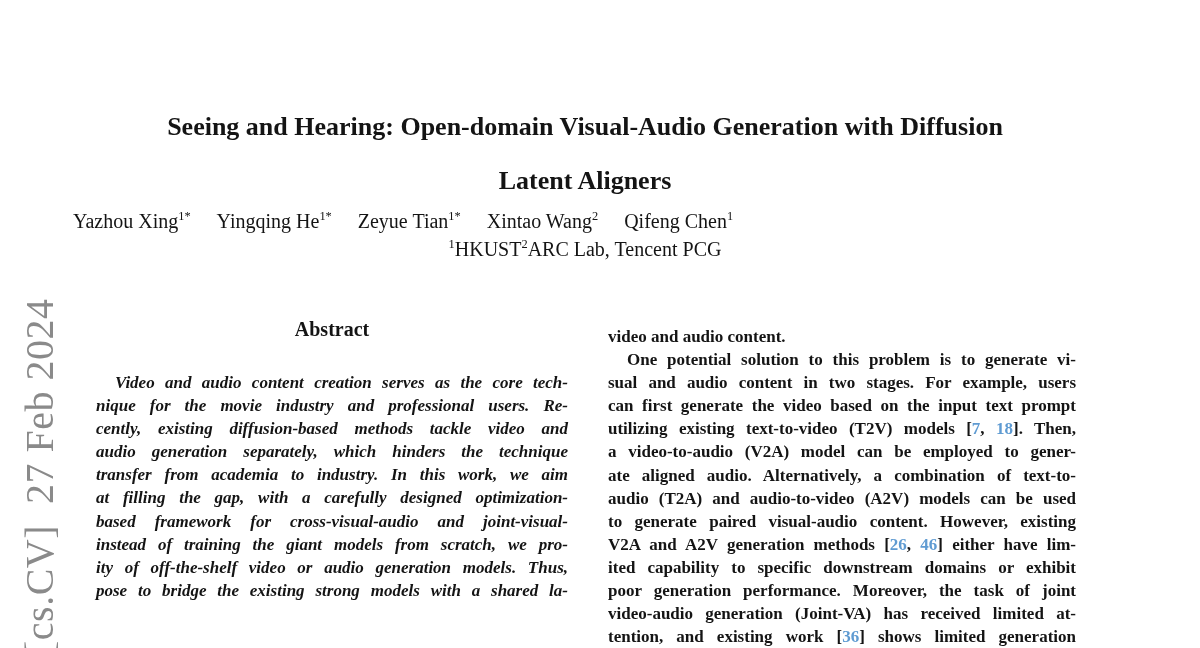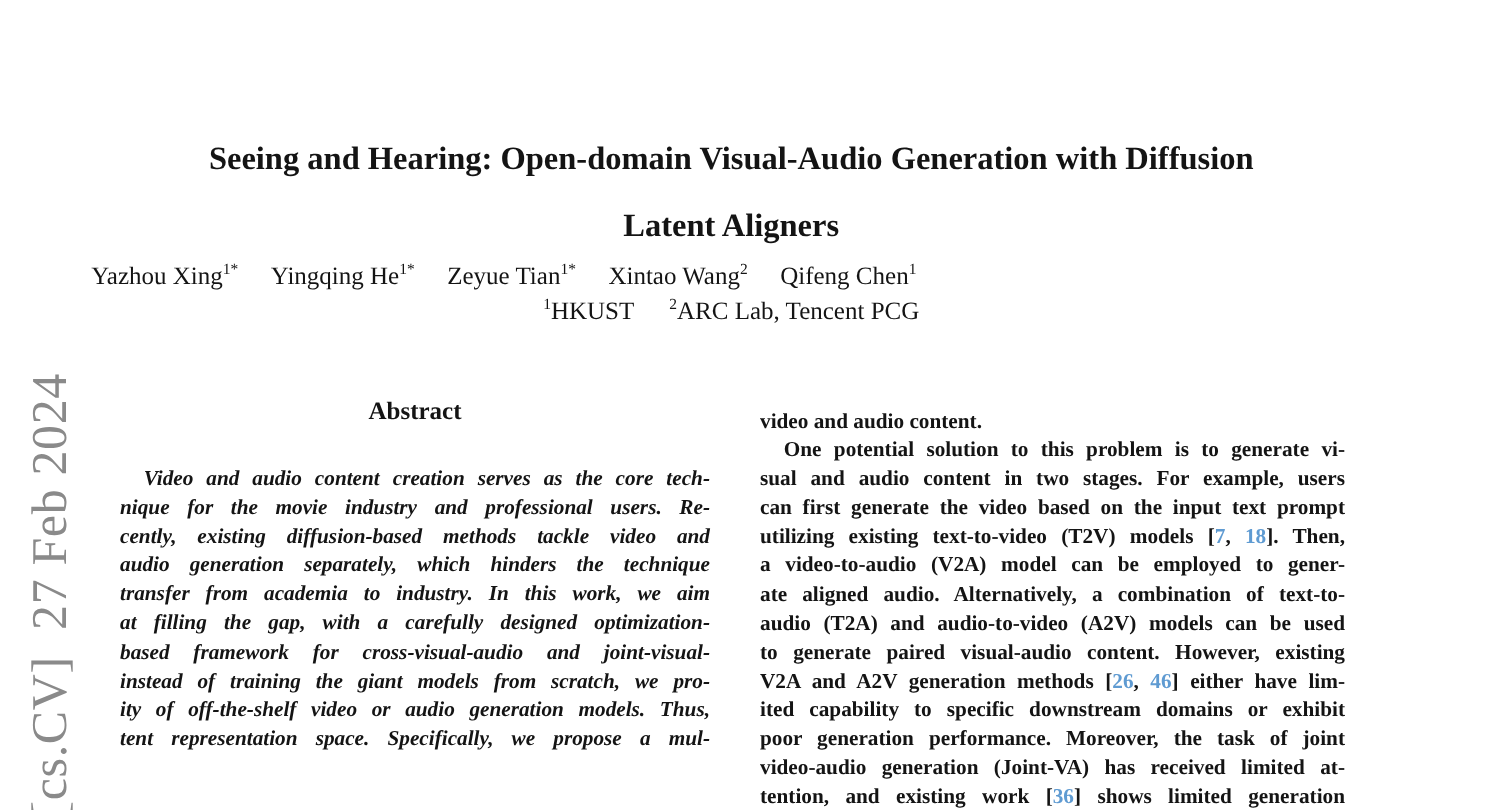--- a/index.html
+++ b/index.html
@@ -21,21 +21,21 @@
   .title-line { white-space:nowrap;margin-top:14px; }
   .authors {
     position:absolute; left:60px; top:208px; width:1050px;
     text-align:left; font-size:20px; line-height:26px;
   }
   .author { margin:0 13px; white-space:nowrap; }
   .affils {
     position:absolute; left:60px; top:236px; width:1050px;
     text-align:center; font-size:20px; line-height:26px;
   }
-  .affil { margin:0 14px; white-space:nowrap;font-family:Liberation Serif, serif; }
+  .affil { margin:0 0; white-space:nowrap;font-family:Liberation Serif, serif; }
   sup { font-size:62%; vertical-align:super; line-height:0; }
   .abs-heading {
     position:absolute; left:96px; top:318px; width:472px;
     text-align:center; font-weight:bold; font-size:20px;
   }
   .col { position:absolute; font-size:17px;font-weight:bold; }
   .col-left  { left:96px;  top:371px; width:472px; font-style:italic; }
   .col-right { left:608px; top:325px; width:468px; }
   .tline { line-height:23.1px; height:23.1px; overflow:visible; }
   .tline.just { text-align:justify; text-align-last:justify; }
@@ -67,21 +67,21 @@
   <div class="col col-left">
       <div class="tline just ind"><span>Video and audio content creation serves as the core tech-</span></div>
       <div class="tline just"><span>nique for the movie industry and professional users.  Re-</span></div>
       <div class="tline just"><span>cently, existing diffusion-based methods tackle video and</span></div>
       <div class="tline just"><span>audio generation separately, which hinders the technique</span></div>
       <div class="tline just"><span>transfer from academia to industry.  In this work, we aim</span></div>
       <div class="tline just"><span>at filling the gap, with a carefully designed optimization-</span></div>
       <div class="tline just"><span>based framework for cross-visual-audio and joint-visual-</span></div>
       <div class="tline just"><span>instead of training the giant models from scratch, we pro-</span></div>
       <div class="tline just"><span>ity of off-the-shelf video or audio generation models. Thus,</span></div>
-      <div class="tline just"><span>tent representation space.  Specifically, we propose a mul-</span></div>
+      <div class="tline just"><span>pose to bridge the existing strong models with a shared la-</span></div>
     </div>
 
   <div class="col col-right">
       <div class="tline"><span>video and audio content.</span></div>
       <div class="tline just ind"><span>One potential solution to this problem is to generate vi-</span></div>
       <div class="tline just"><span>sual and audio content in two stages.  For example, users</span></div>
       <div class="tline just"><span>can first generate the video based on the input text prompt</span></div>
       <div class="tline just"><span>utilizing existing text-to-video (T2V) models [</span><span class="cite">7</span><span>, </span><span class="cite">18</span><span>]. Then,</span></div>
       <div class="tline just"><span>a video-to-audio (V2A) model can be employed to gener-</span></div>
       <div class="tline just"><span>ate aligned audio.  Alternatively, a combination of text-to-</span></div>

